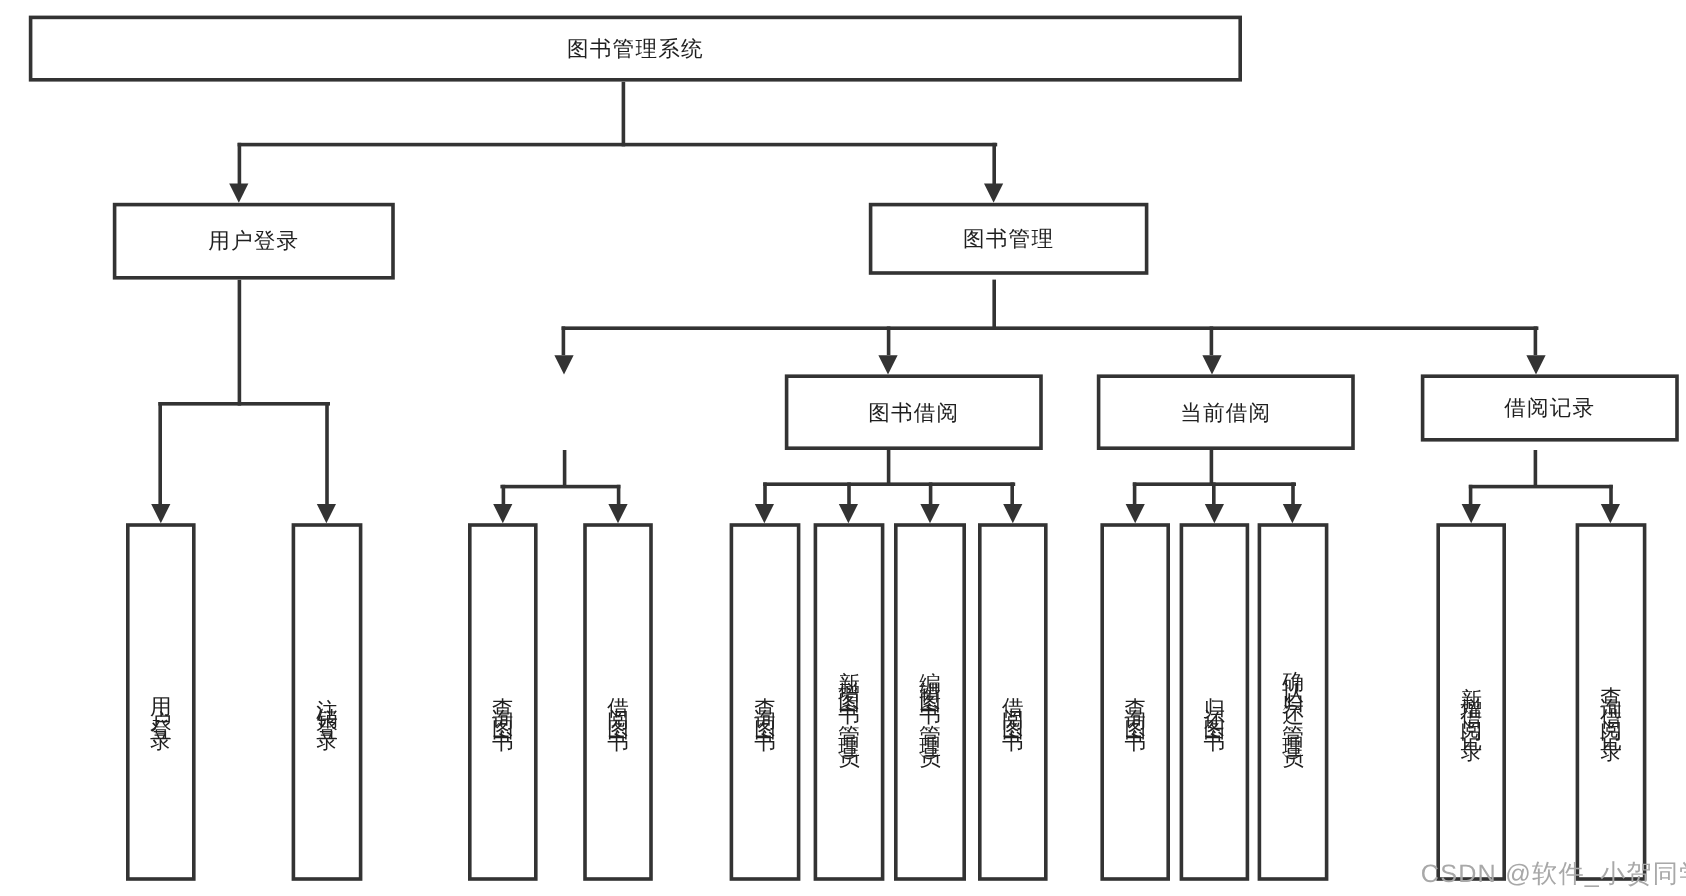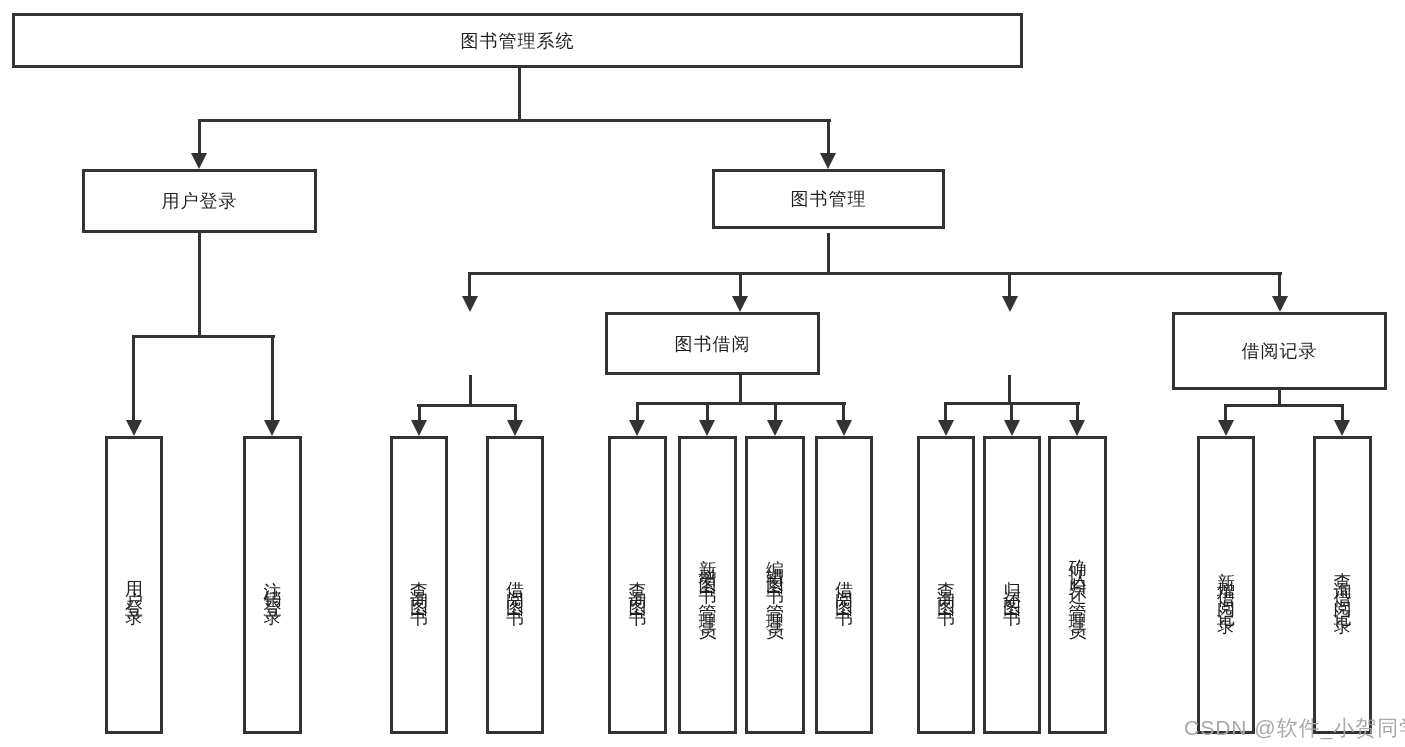--- a/index.html
+++ b/index.html
@@ -16,20 +16,21 @@
     background: #ffffff;
     border: 3px solid #333333;
     box-sizing: border-box;
     display: flex;
     align-items: center;
     justify-content: center;
     font-size: 18px;
     letter-spacing: 1px;
     color: #1f1f1f;
     z-index: 2;
+    margin-left: 12px;
   }
   .vbox {
     position: absolute;
     background: #ffffff;
     border: 3px solid #333333;
     box-sizing: border-box;
     display: flex;
     align-items: center;
     justify-content: center;
     z-index: 2;
@@ -95,24 +96,27 @@
   <div class="line" style="left:468px; top:272px; width:814px; height:3px;"></div>
   <div class="line" style="left:468px; top:272px; width:3px; height:24px;"></div>
   <div class="arrow" style="left:462px; top:296px;"></div>
   <div class="line" style="left:739px; top:272px; width:3px; height:24px;"></div>
   <div class="arrow" style="left:732px; top:296px;"></div>
   <div class="line" style="left:1008px; top:272px; width:3px; height:24px;"></div>
   <div class="arrow" style="left:1002px; top:296px;"></div>
   <div class="line" style="left:1278px; top:272px; width:3px; height:24px;"></div>
   <div class="arrow" style="left:1272px; top:296px;"></div>
 
-  <div class="hbox" style="left:605px; top:312px; width:215px; height:63px;">
+  <div class="hbox" style="left:642px; top:312px; width:215px; height:63px;">
     <span>图书借阅</span>
   </div>
-  <div class="hbox" style="left:1172px; top:312px; width:215px; height:78px;">
+  <div class="hbox" style="left:902px; top:312px; width:215px; height:63px;">
+    <span>当前借阅</span>
+  </div>
+  <div class="hbox" style="left:1172px; top:312px; width:215px; height:56px;">
     <span>借阅记录</span>
   </div>
 
   <div class="line" style="left:198px; top:233px; width:3px; height:105px;"></div>
   <div class="line" style="left:132px; top:335px; width:143px; height:3px;"></div>
   <div class="line" style="left:132px; top:335px; width:3px; height:85px;"></div>
   <div class="arrow" style="left:126px; top:420px;"></div>
   <div class="line" style="left:271px; top:335px; width:3px; height:85px;"></div>
   <div class="arrow" style="left:264px; top:420px;"></div>
 

